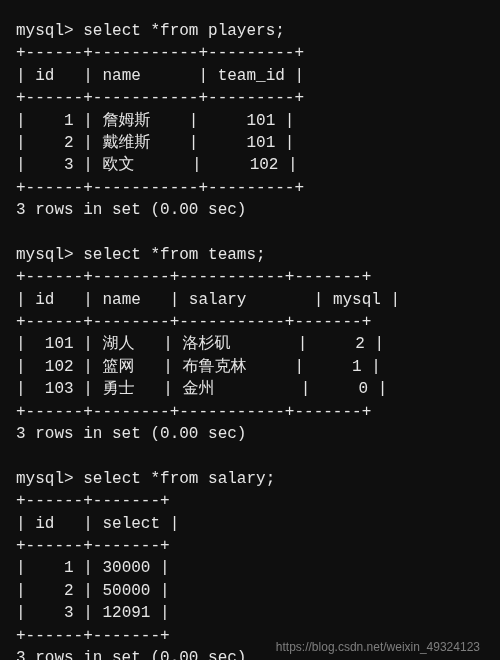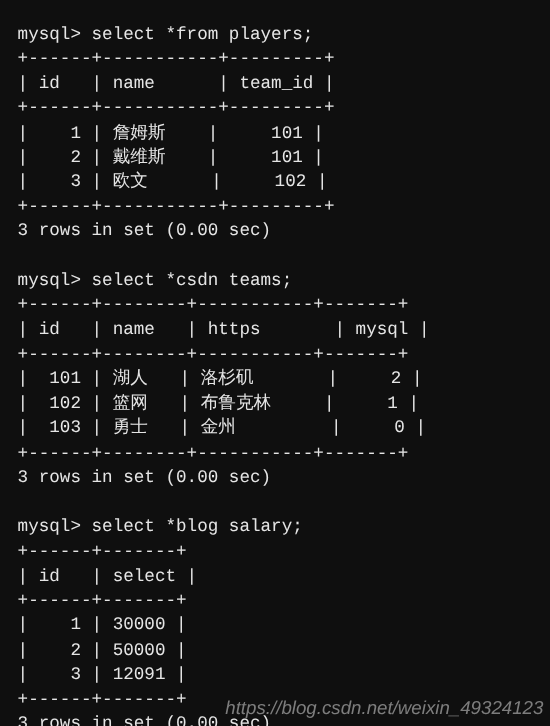--- a/index.html
+++ b/index.html
@@ -17,52 +17,51 @@
   }
   pre {
     margin: 16px;
     padding: 4px 0 0 0;
     white-space: pre;
     font-family: inherit;
   }
   .watermark {
     position: absolute;
     bottom: 4px;
-    right: 6px;
-    font-size: 17px;
+    right: 20px;
+    font-size: 12px;
     color: #8a8a8a;
     font-family: Arial, sans-serif;
     opacity: 0.9;
-    font-style: italic;
   }
 </style>
 </head>
 <body>
 
 <pre><span>mysql&gt;</span> <span>select *from players;</span>
 +------+-----------+---------+
 | <span>id</span>   | <span>name</span>      | <span>team_id</span> |
 +------+-----------+---------+
 |    <span>1</span> | <span>詹姆斯</span>    |     <span>101</span> |
 |    <span>2</span> | <span>戴维斯</span>    |     <span>101</span> |
 |    <span>3</span> | <span>欧文</span>      |     <span>102</span> |
 +------+-----------+---------+
 <span>3 rows in set (0.00 sec)</span>
 
-<span>mysql&gt;</span> <span>select *csdn teams;</span>
+<span>mysql&gt;</span> <span>select *from teams;</span>
 +------+--------+-----------+-------+
-| <span>id</span>   | <span>name</span>   | <span>https</span>       | <span>mysql</span> |
+| <span>id</span>   | <span>name</span>   | <span>salary</span>       | <span>mysql</span> |
 +------+--------+-----------+-------+
 |  <span>101</span> | <span>湖人</span>   | <span>洛杉矶</span>       |     <span>2</span> |
 |  <span>102</span> | <span>篮网</span>   | <span>布鲁克林</span>     |     <span>1</span> |
 |  <span>103</span> | <span>勇士</span>   | <span>金州</span>         |     <span>0</span> |
 +------+--------+-----------+-------+
 <span>3 rows in set (0.00 sec)</span>
 
-<span>mysql&gt;</span> <span>select *blog salary;</span>
+<span>mysql&gt;</span> <span>select *from salary;</span>
 +------+-------+
 | <span>id</span>   | <span>select</span> |
 +------+-------+
 |    <span>1</span> | <span>30000</span> |
 |    <span>2</span> | <span>50000</span> |
 |    <span>3</span> | <span>12091</span> |
 +------+-------+
 <span>3 rows in set (0.00 sec)</span>
 </pre>
 

